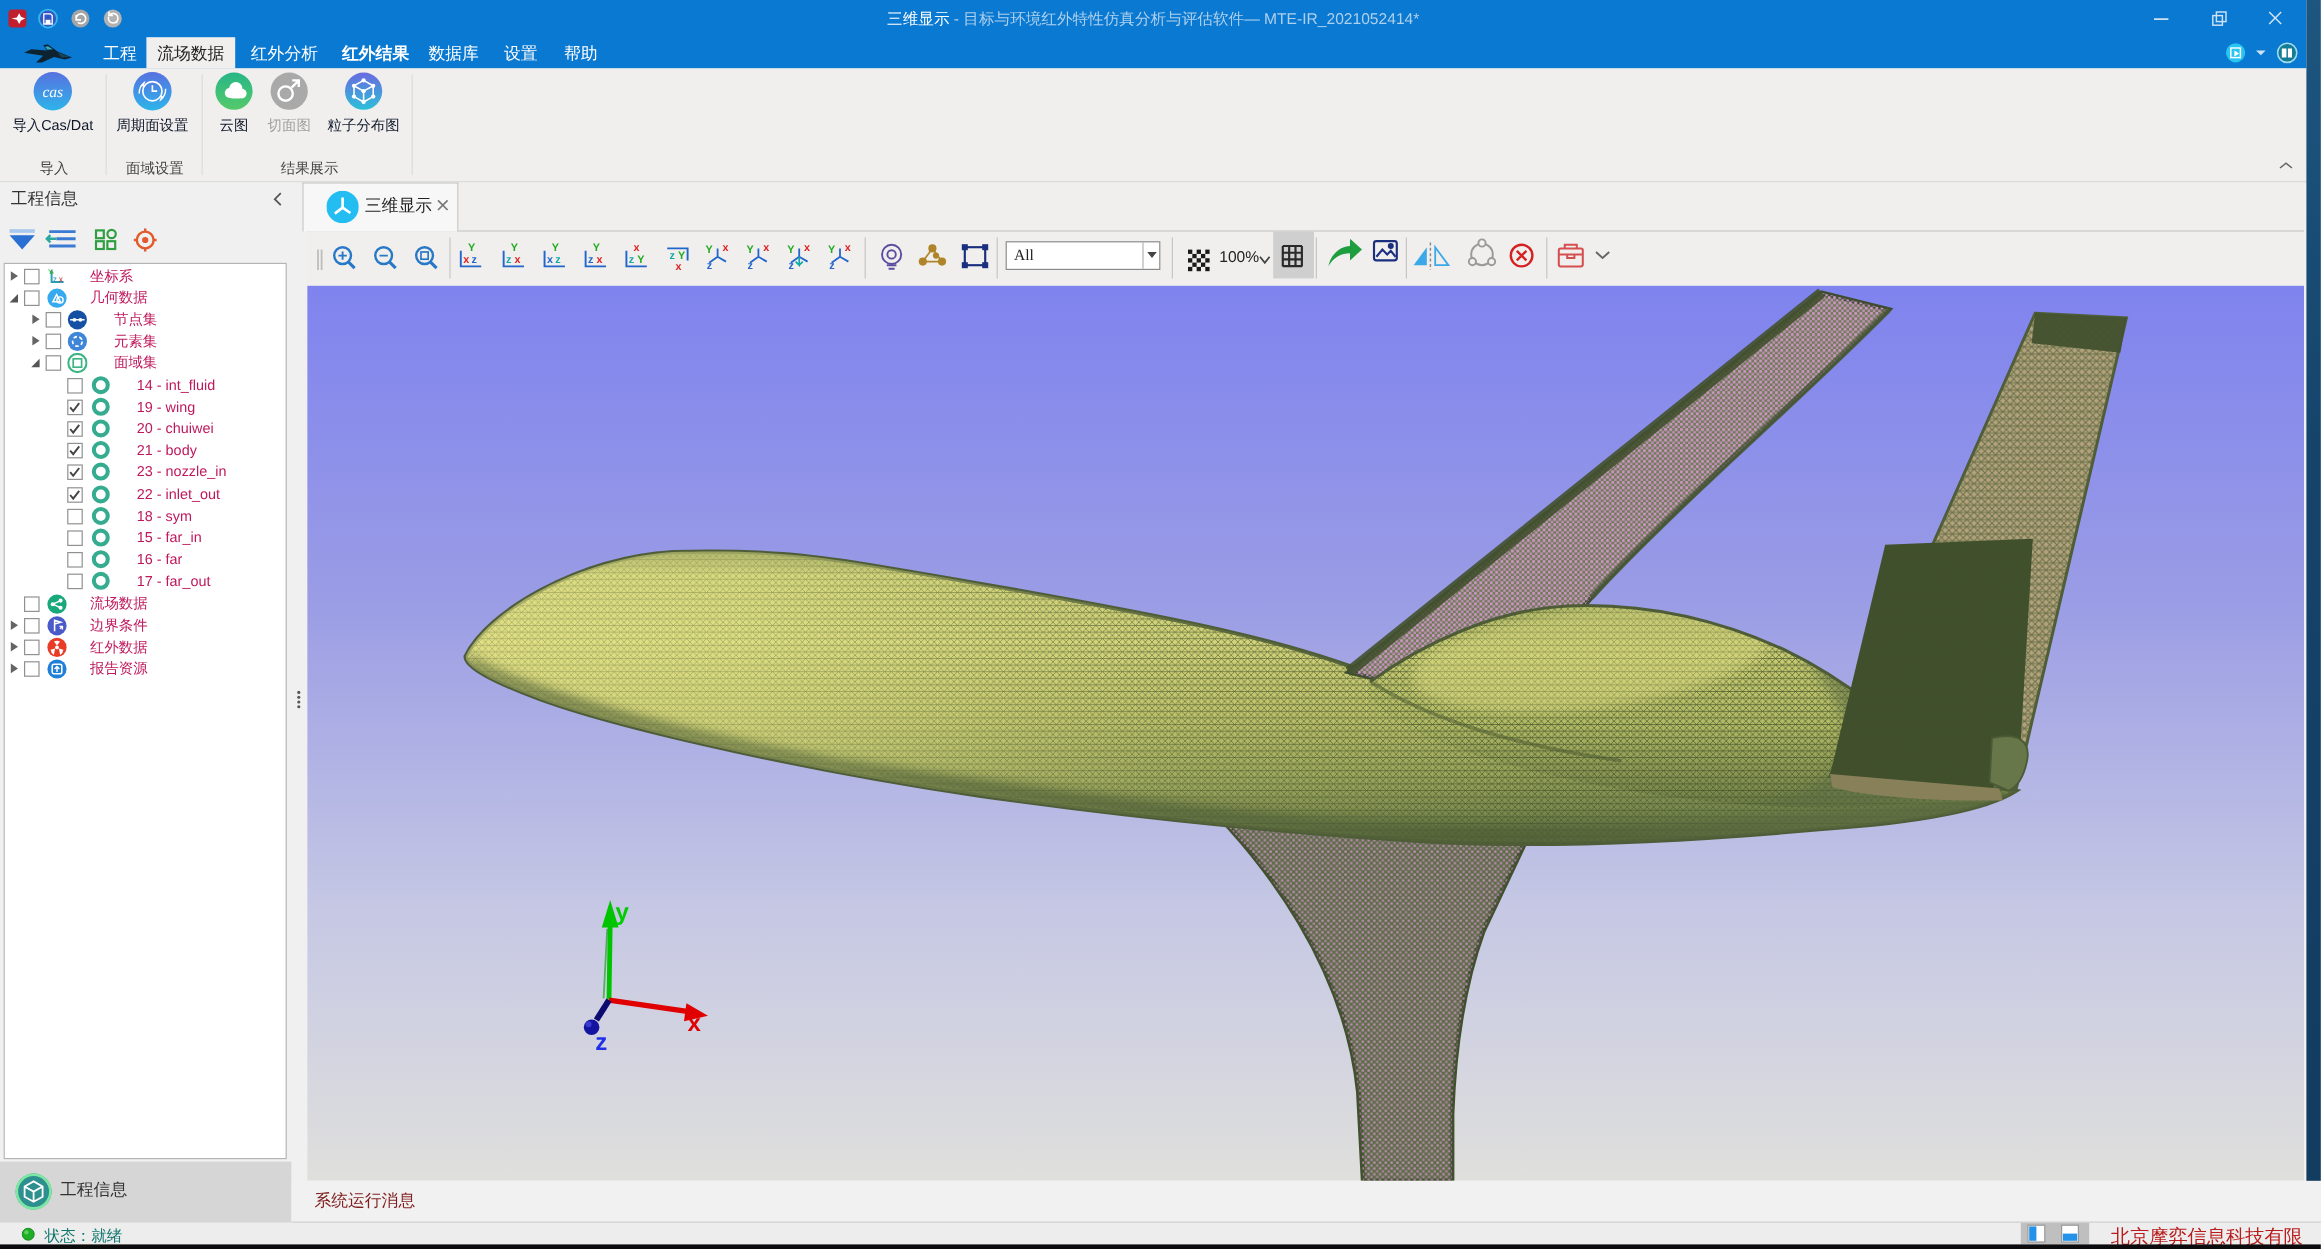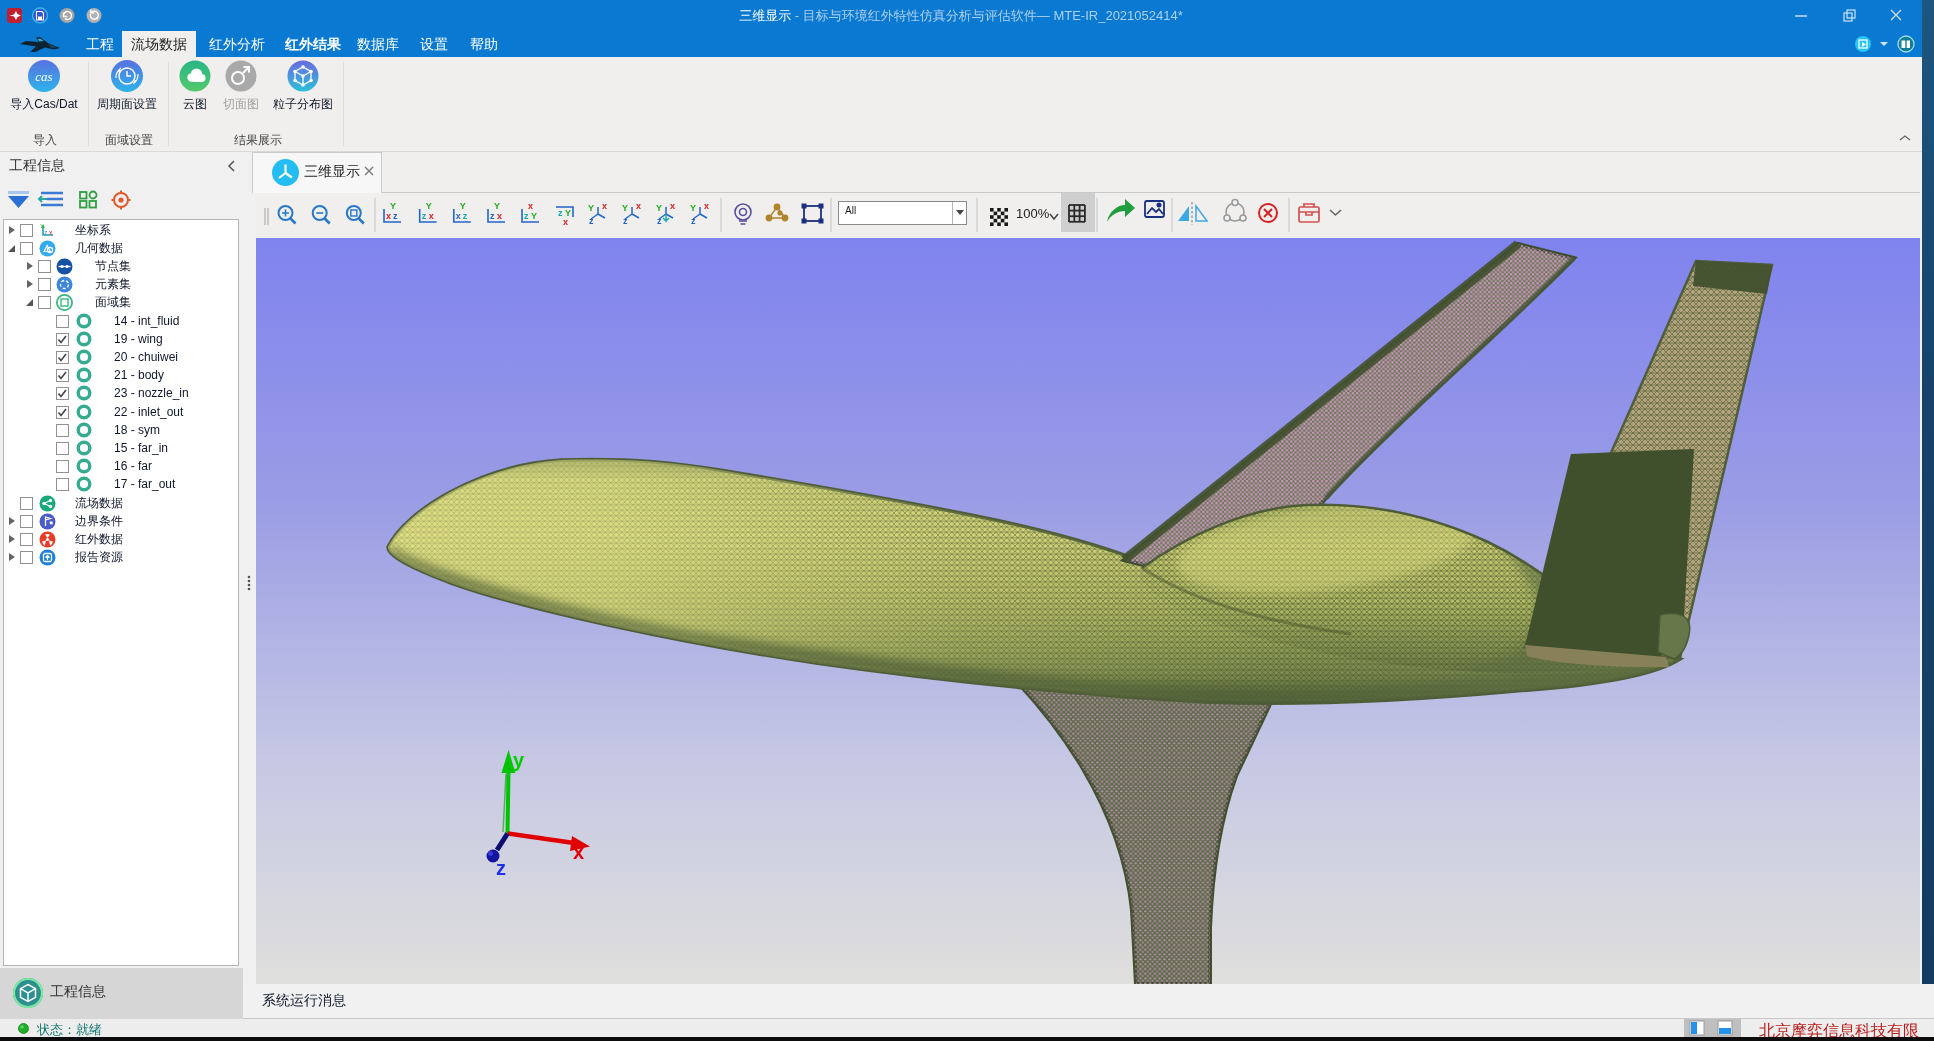--- a/index.html
+++ b/index.html
@@ -14,37 +14,37 @@
 #activetab{left:122px;top:31px;width:74px;height:26px;background:#f0efed;color:#222;line-height:26px;text-align:center;font-size:14px;}
 
 #ribbon{left:0;top:57px;width:1922px;height:95px;background:#f0efed;border-bottom:1px solid #d8d8d6;box-sizing:border-box;}
 .rsep{top:62px;width:1px;height:84px;background:#dcdcda;}
 .rlabel{top:75px;height:16px;font-size:12px;color:#444;text-align:center;}
 .rbtnlabel{top:39px;height:16px;font-size:12px;color:#0f172a;text-align:center;white-space:nowrap;}
 
 #leftpanel{left:0;top:152px;width:243px;height:867px;background:#f0f0f0;}
 #lph{left:9px;top:5px;font-size:14px;color:#333;}
 #treebox{left:3px;top:67px;width:236px;height:747px;background:#fff;border:1px solid #b4b4b4;box-sizing:border-box;}
-.trow{position:absolute;height:18px;font-size:12px;color:#0f172a;line-height:18px;white-space:nowrap;}
+.trow{position:absolute;height:18px;font-size:12px;color:#be185d;line-height:18px;white-space:nowrap;}
 .cb{position:absolute;width:11px;height:11px;border:1px solid #919191;background:#fff;top:3px;}
 .exp{position:absolute;width:0;height:0;top:5px;}
 .expc{border-left:6px solid #646464;border-top:4px solid transparent;border-bottom:4px solid transparent;}
 .tico{position:absolute;top:1px;}
 #lpbottom{left:0;top:816px;width:243px;height:51px;background:#d6d6d6;}
 
 #gap{left:243px;top:152px;width:13px;height:867px;background:#f0f0f0;}
 
 #tabzone{left:255px;top:152px;width:1665px;height:86px;background:#f0efed;}
 #tabline{left:0px;top:40px;width:1665px;height:1px;background:#c9c9c9;}
 #activedoc{left:-3px;top:0px;width:130px;height:41px;background:#f7f7f7;border:1px solid #c9c9c9;border-bottom:none;box-sizing:border-box;}
 
 #viewport{left:256px;top:238px;width:1664px;height:746px;}
 
 #msgarea{left:243px;top:984px;width:1691px;height:35px;background:#f1f1f1;border-bottom:1px solid #c9c9c9;box-sizing:border-box;}
-#msgarea span{position:absolute;left:19px;top:8px;font-size:14px;color:#0f172a;}
+#msgarea span{position:absolute;left:19px;top:8px;font-size:14px;color:#7f1d1d;}
 #statusbar{left:0;top:1019px;width:1934px;height:18px;background:#ededed;}
 #blackbar{left:0;top:1037px;width:1934px;height:4px;background:#0c0c0e;}
 #rightstrip{left:1922px;top:0;width:12px;height:984px;background:linear-gradient(160deg,#1d5680 0%,#15436a 40%,#123c60 100%);}
 </style>
 </head>
 <body>
 <div id="app">
   <div class="ab" id="titlebar"></div>
   <div class="ab" id="titletext"><span style="color:#fff;">三维显示</span><span class="dim"> - 目标与环境红外特性仿真分析与评估软件— MTE-IR_2021052414*</span></div>
 
@@ -551,21 +551,21 @@
         <circle cx="1012" cy="21" r="9"></circle>
         <path d="M1008 17 l8 8 M1016 17 l-8 8"></path>
       </g>
   <g stroke="#d45050" fill="none" stroke-width="1.7">
         <rect x="1043" y="15" width="20" height="15" rx="1.5"></rect>
         <path d="M1043 20 H1063 M1048 15 v-3 h10 v3 M1050 20 h6 v3 h-6 z"></path>
       </g>
   <path d="M1074 18 l5.5 5 5.5 -5" stroke="#666" stroke-width="1.6" fill="none"></path>
   </svg>
   <div class="ab" style="left:838px;top:201px;width:129px;height:24px;background:#fff;border:1px solid #8a8a8a;box-sizing:border-box;">
-      <div class="ab" style="left:6px;top:3px;font-size:10px;color:#222;">All</div>
+      <div class="ab" style="left:6px;top:3px;font-size:13px;color:#222;font-family:Liberation Serif, serif;">All</div>
       <div class="ab" style="left:113px;top:0px;width:14px;height:22px;border-left:1px solid #b5b5b5;">
         <svg style="position:absolute;left:3px;top:8px;" width="9" height="7">
           <path d="M0 0 L4 5 L8 0 Z" fill="#444"></path>
         </svg>
       </div>
     </div>
   <div class="ab" style="left:1016px;top:206px;font-size:13px;color:#222;">100%</div>
   <svg class="ab" style="left:1049px;top:213px;" width="10" height="8">
       <path d="M1 1 L5 6 L9 1" fill="none" stroke="#444" stroke-width="1.5"></path>
     </svg>

